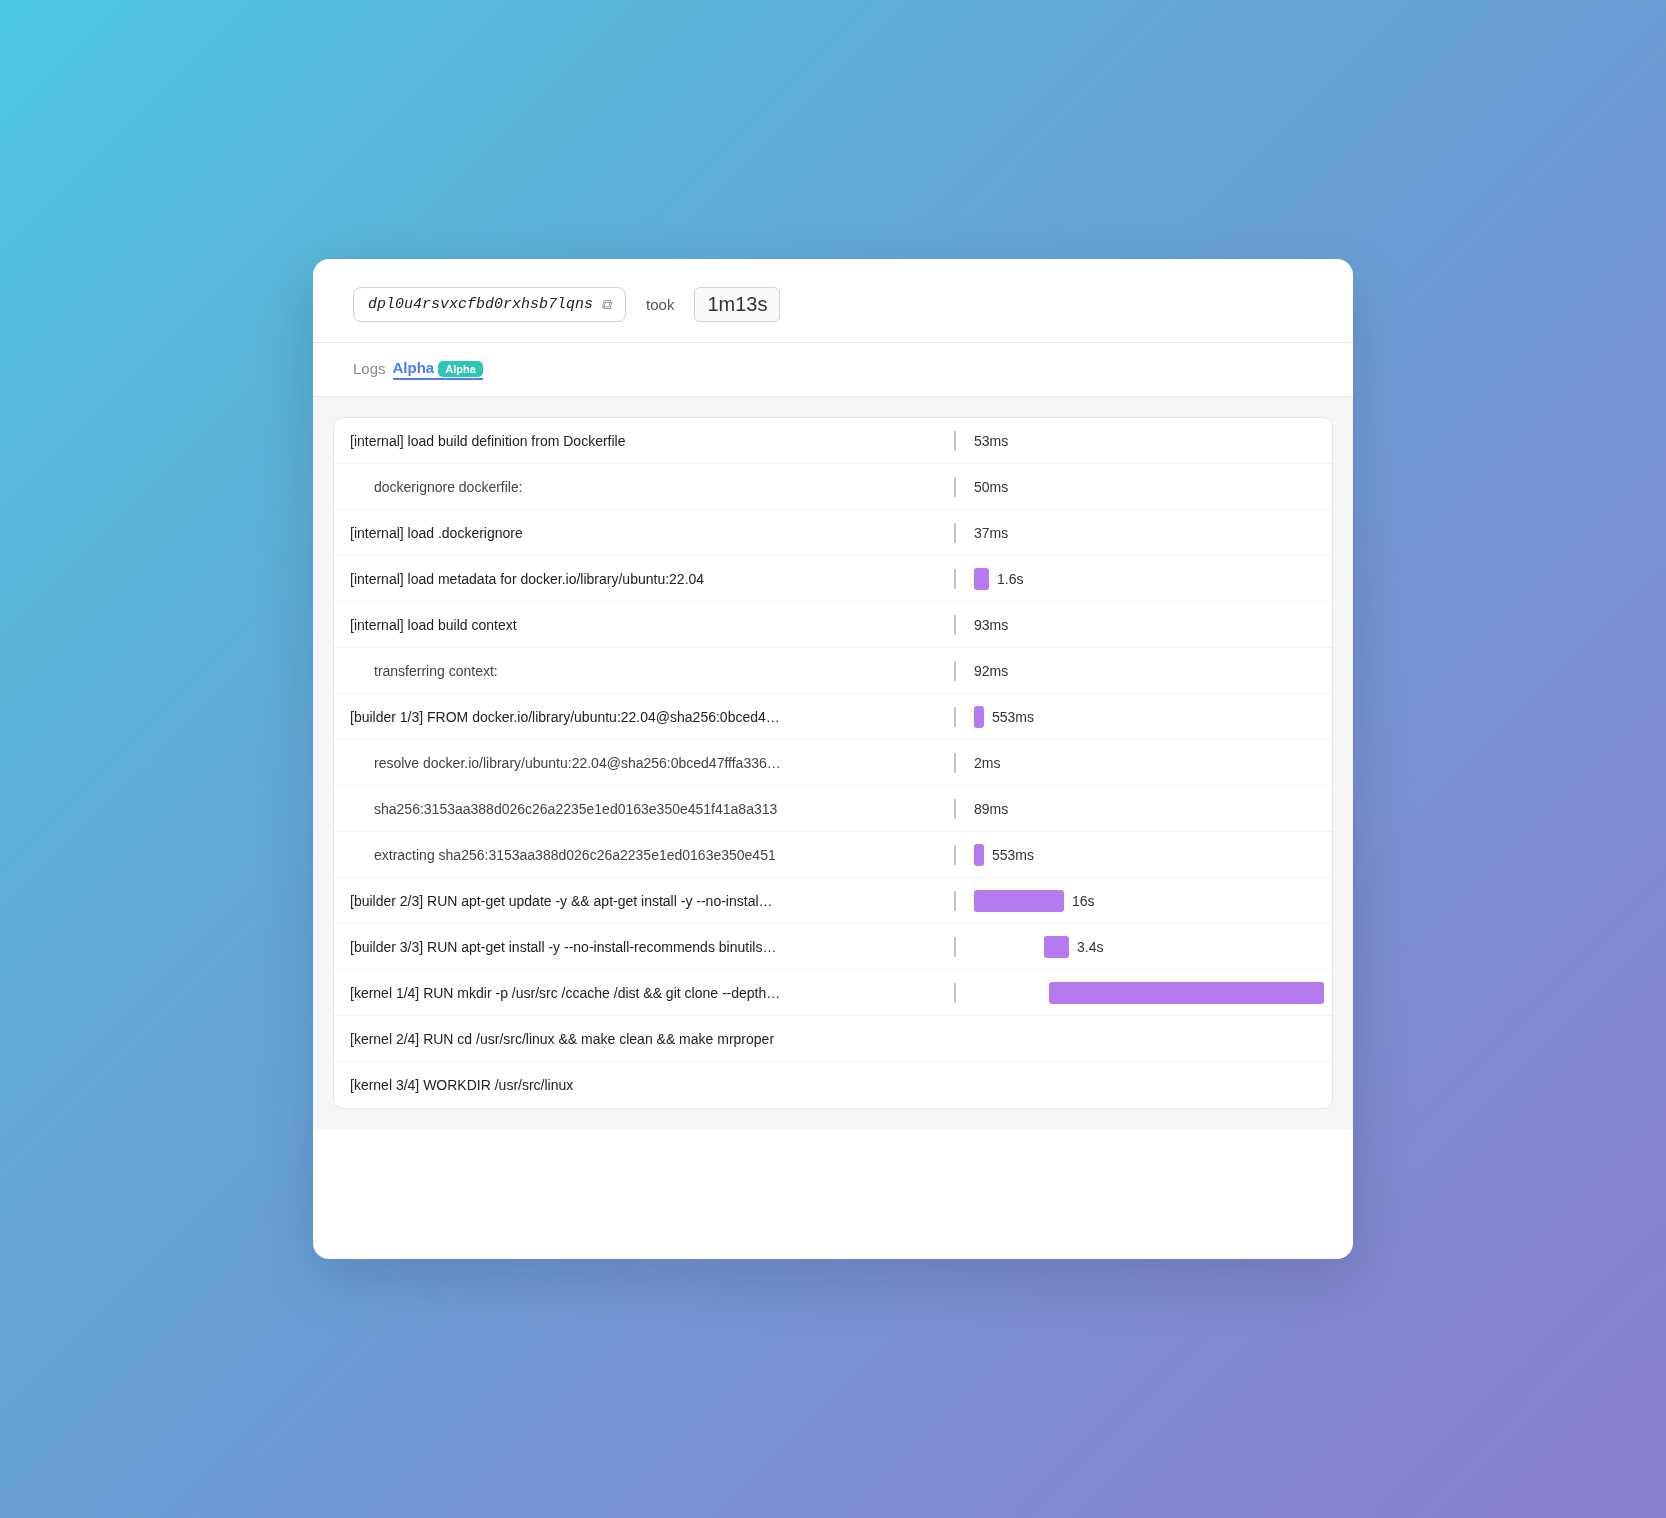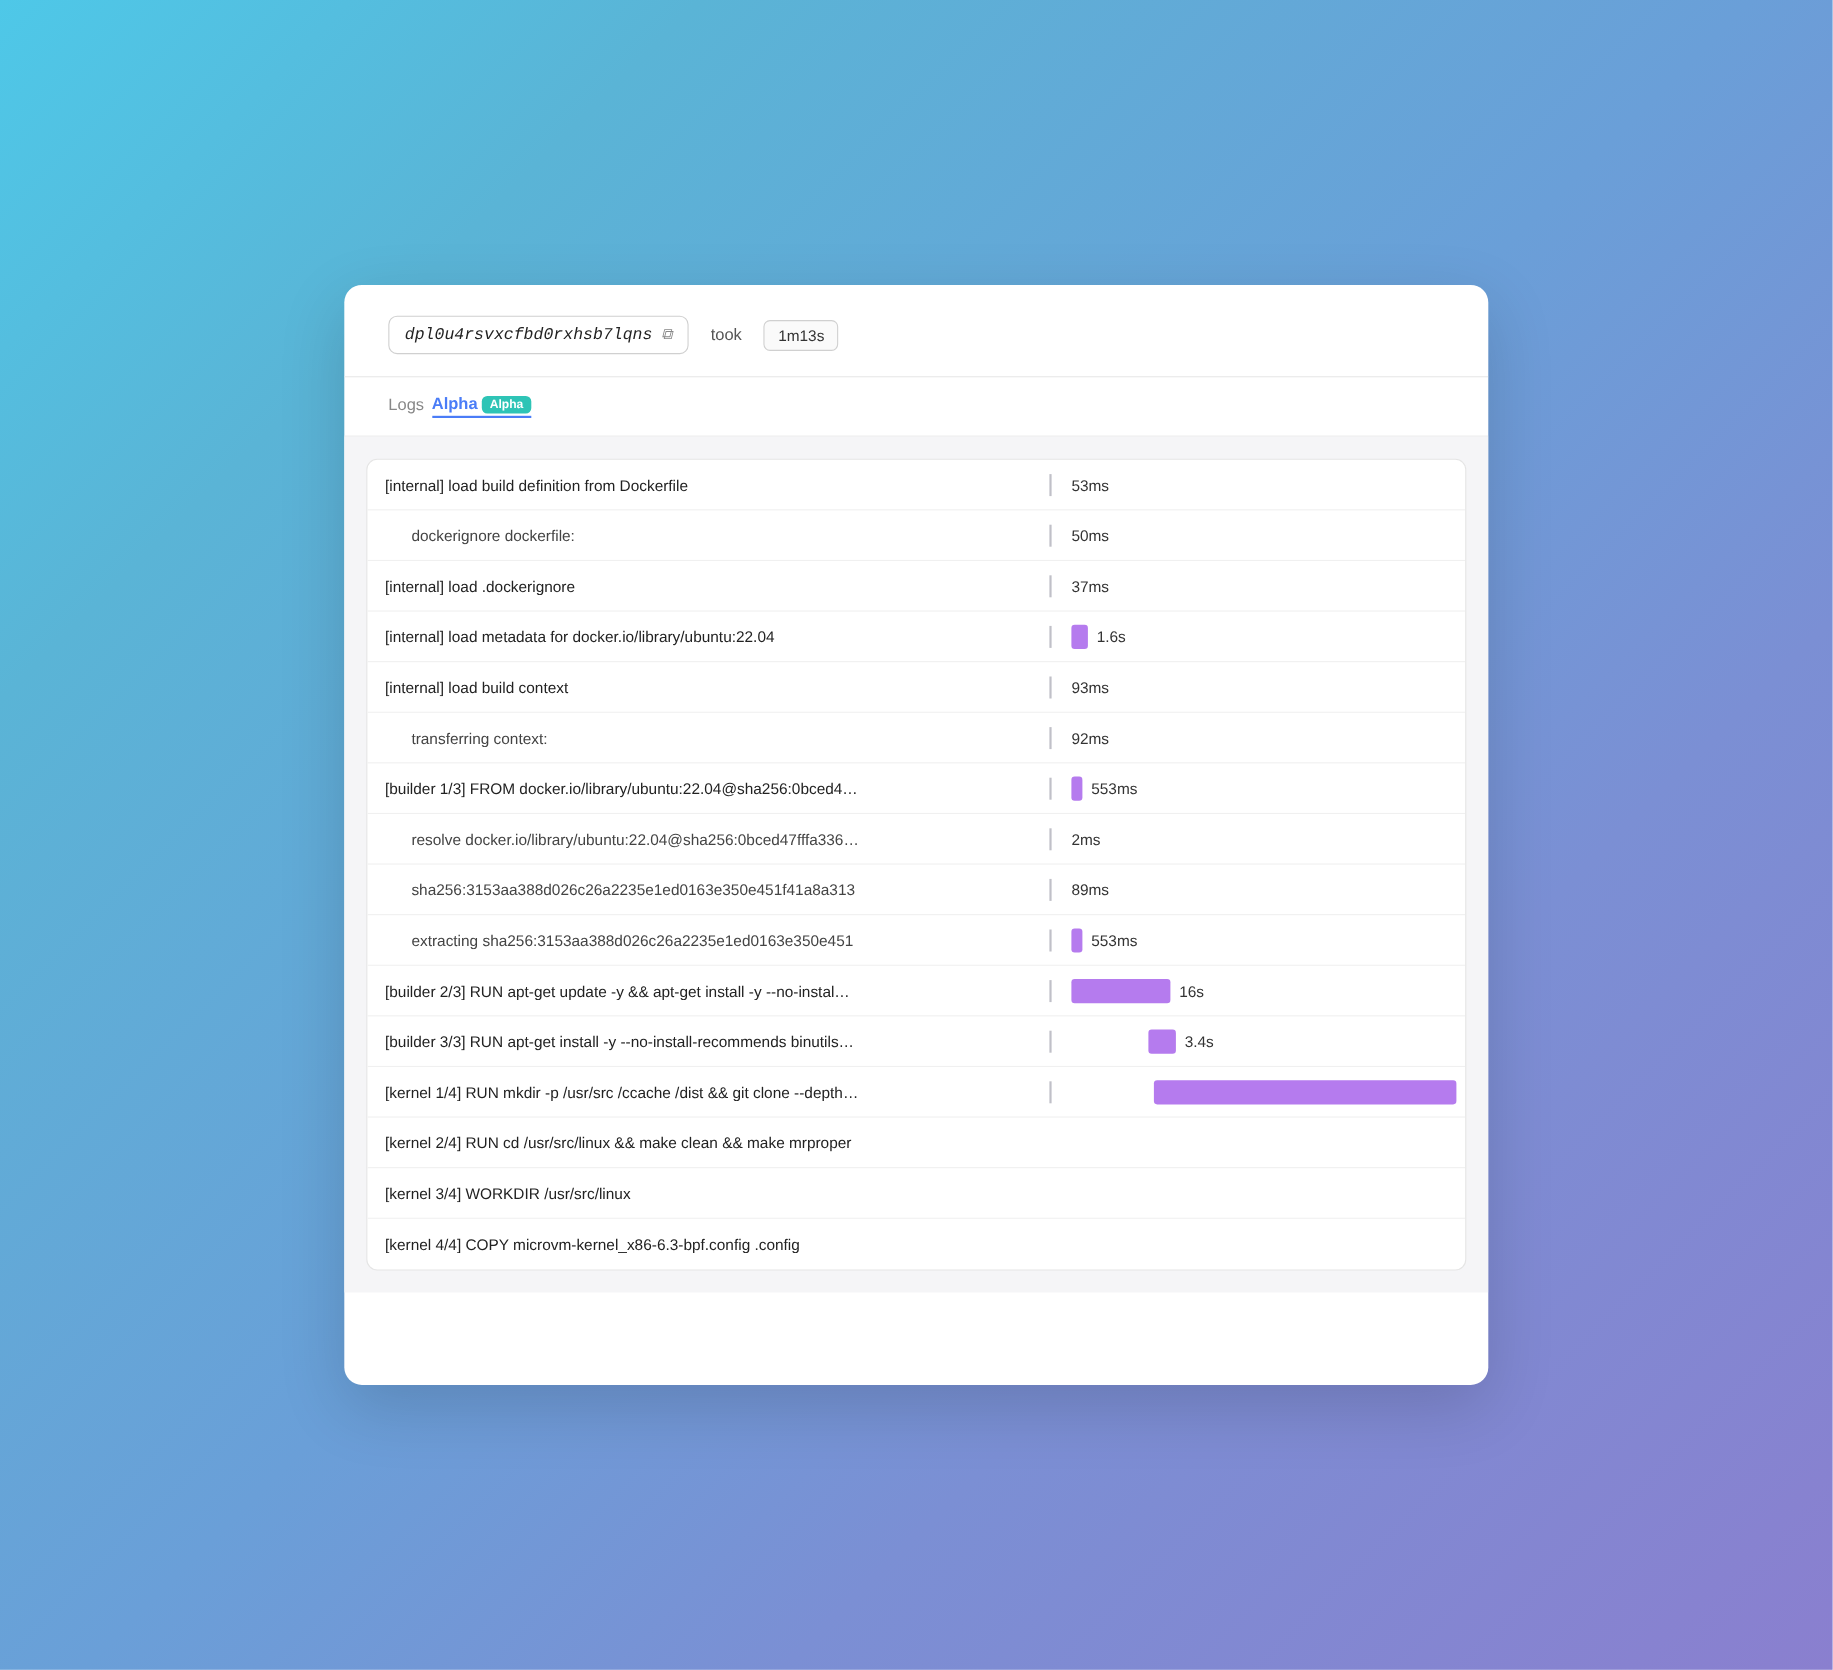--- a/index.html
+++ b/index.html
@@ -53,21 +53,21 @@
 
     .took-label {
       font-size: 15px;
       color: #555;
     }
 
     .took-value {
       border: 1px solid #d0d0d0;
       border-radius: 6px;
       padding: 5px 12px;
-      font-size: 14px;
+      font-size: 20px;
       color: #333;
       background: #fafafa;
     }
 
     .tabs {
       display: flex;
       align-items: center;
       gap: 7px;
       padding: 16px 40px;
       border-bottom: 1px solid #e8e8e8;
@@ -330,19 +330,15 @@
           </div>
         </div>
         <div class="trace-row">
           <div class="trace-row-label">[kernel 2/4] RUN cd /usr/src/linux &amp;&amp; make clean &amp;&amp; make mrproper</div>
           <div class="trace-row-timing"></div>
         </div>
         <div class="trace-row">
           <div class="trace-row-label">[kernel 3/4] WORKDIR /usr/src/linux</div>
           <div class="trace-row-timing"></div>
         </div>
-        <div class="trace-row">
-          <div class="trace-row-label">[kernel 4/4] COPY microvm-kernel_x86-6.3-bpf.config .config</div>
-          <div class="trace-row-timing"></div>
-        </div>
       </div>
   </div>
 </div>
 
 </body></html>

